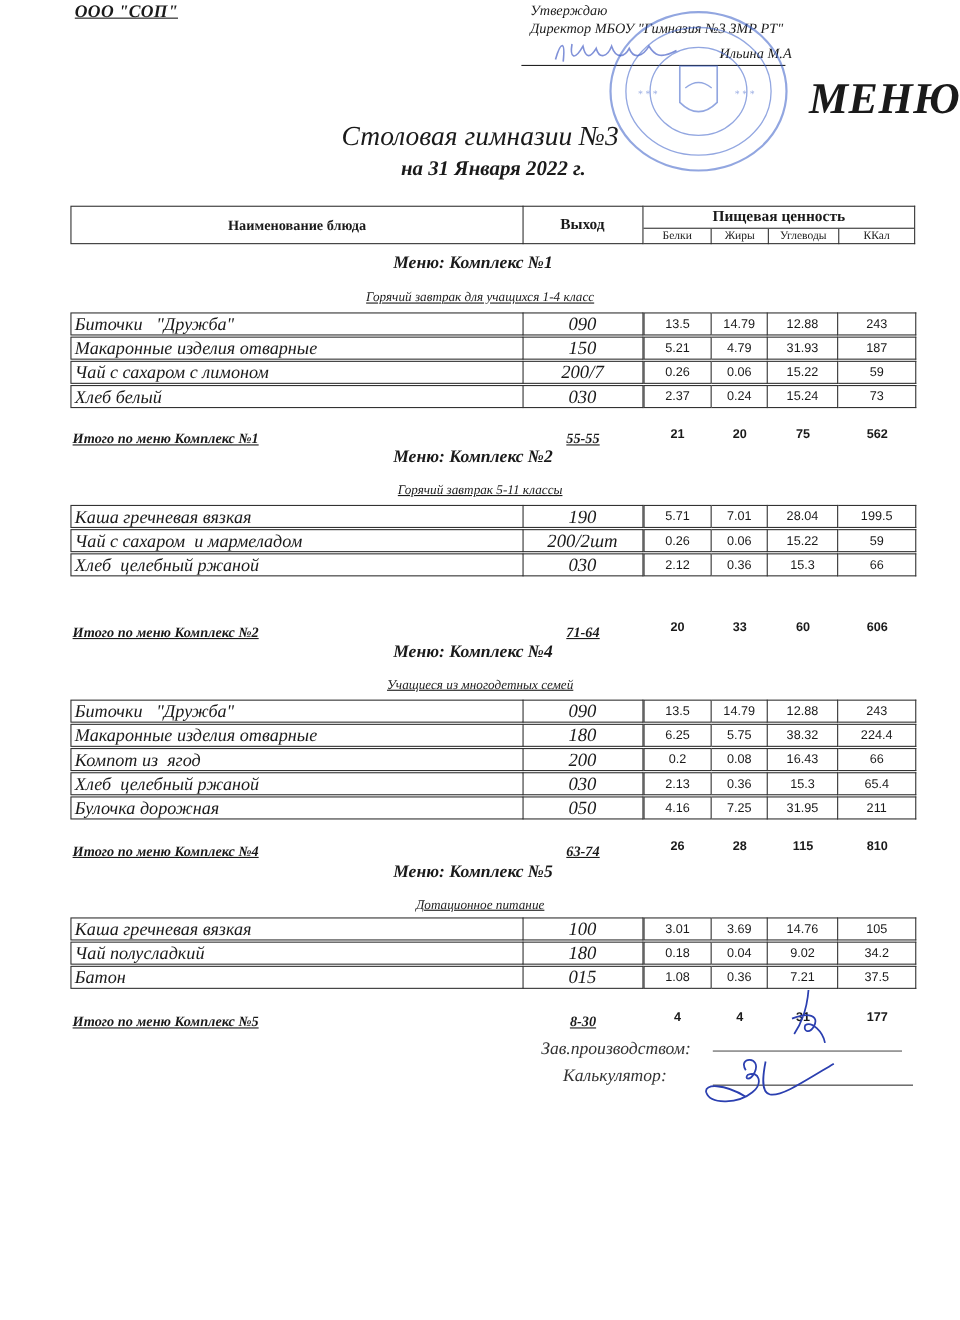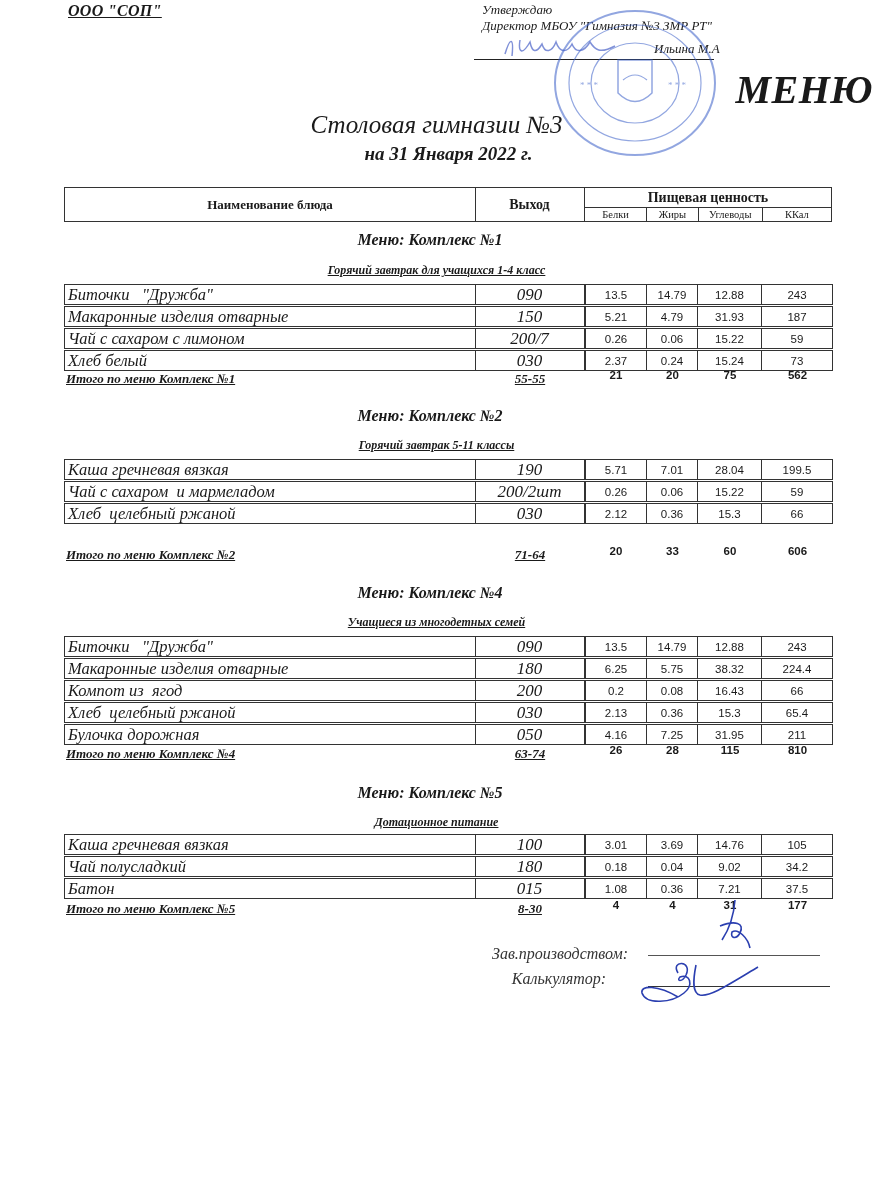--- a/index.html
+++ b/index.html
@@ -49,21 +49,21 @@
   .hdr .c-nut .subs { display: flex; height: 14px; }
   .hdr .c-nut .subs div {
     font-size: 10.5px; line-height: 14px; text-align: center; border-right: 1px solid #333;
   }
   .hdr .c-nut .subs div:last-child { border-right: none; }
 
   .sec-title {
     left: 0; width: 860px; text-align: center; font-size: 16px; font-weight: bold; font-style: italic; 
   }
   .sec-sub {
-    left: 0; width: 873px; text-align: center; font-size: 12px; font-weight: bold; font-style: italic; text-decoration: underline;
+    left: 0; width: 873px; text-align: center; font-size: 12px; font-weight: normal; font-style: italic; text-decoration: underline;
   }
 
   .tbl { left: 64px; width: 769px; }
   .row { position: relative; height: 22px; }
   .row .cell { position: absolute; top: 0; height: 21px; border: 1px solid #333; box-sizing: border-box; }
   .row .dish {
     left: 0; width: 412px; font-style: italic; font-size: 16.5px; line-height: 20px; padding-left: 3px;
     white-space: pre; border-width: 1.5px 1.5px 1px 1.5px;
   }
   .row .yld {
@@ -73,21 +73,21 @@
   .row .num {
     font-family: "Liberation Sans", "DejaVu Sans", sans-serif; font-size: 11.5px; line-height: 20px; text-align: center;
     border-width: 1.5px 1px 1px 0;
   }
   .row .n1 { left: 521px; width: 62px; border-left-width: 1px; }
   .row .n2 { left: 583px; width: 51px; }
   .row .n3 { left: 634px; width: 64px; }
   .row .n4 { left: 698px; width: 71px; border-right-width: 1.5px; }
   .tbl .row:last-child .cell { border-bottom-width: 1.5px; }
 
-  .total { position: relative; height: 18px; }
+  .total { position: relative; height: 18px; margin-top: 20px; }
   .total .t-label {
     position: absolute; left: 2px; top: 0; font-size: 13px; font-weight: bold; font-style: italic; text-decoration: underline; white-space: nowrap;
   }
   .total .t-yield {
     position: absolute; left: 411px; width: 110px; top: 0; text-align: center; font-size: 13px; font-weight: bold; font-style: italic; text-decoration: underline;
   }
   .total .t-num {
     position: absolute; top: -2px; font-family: "Liberation Sans", "DejaVu Sans", sans-serif; font-size: 11.5px; font-weight: bold; text-align: center;
   }
   .total .tn1 { left: 521px; width: 62px; }

